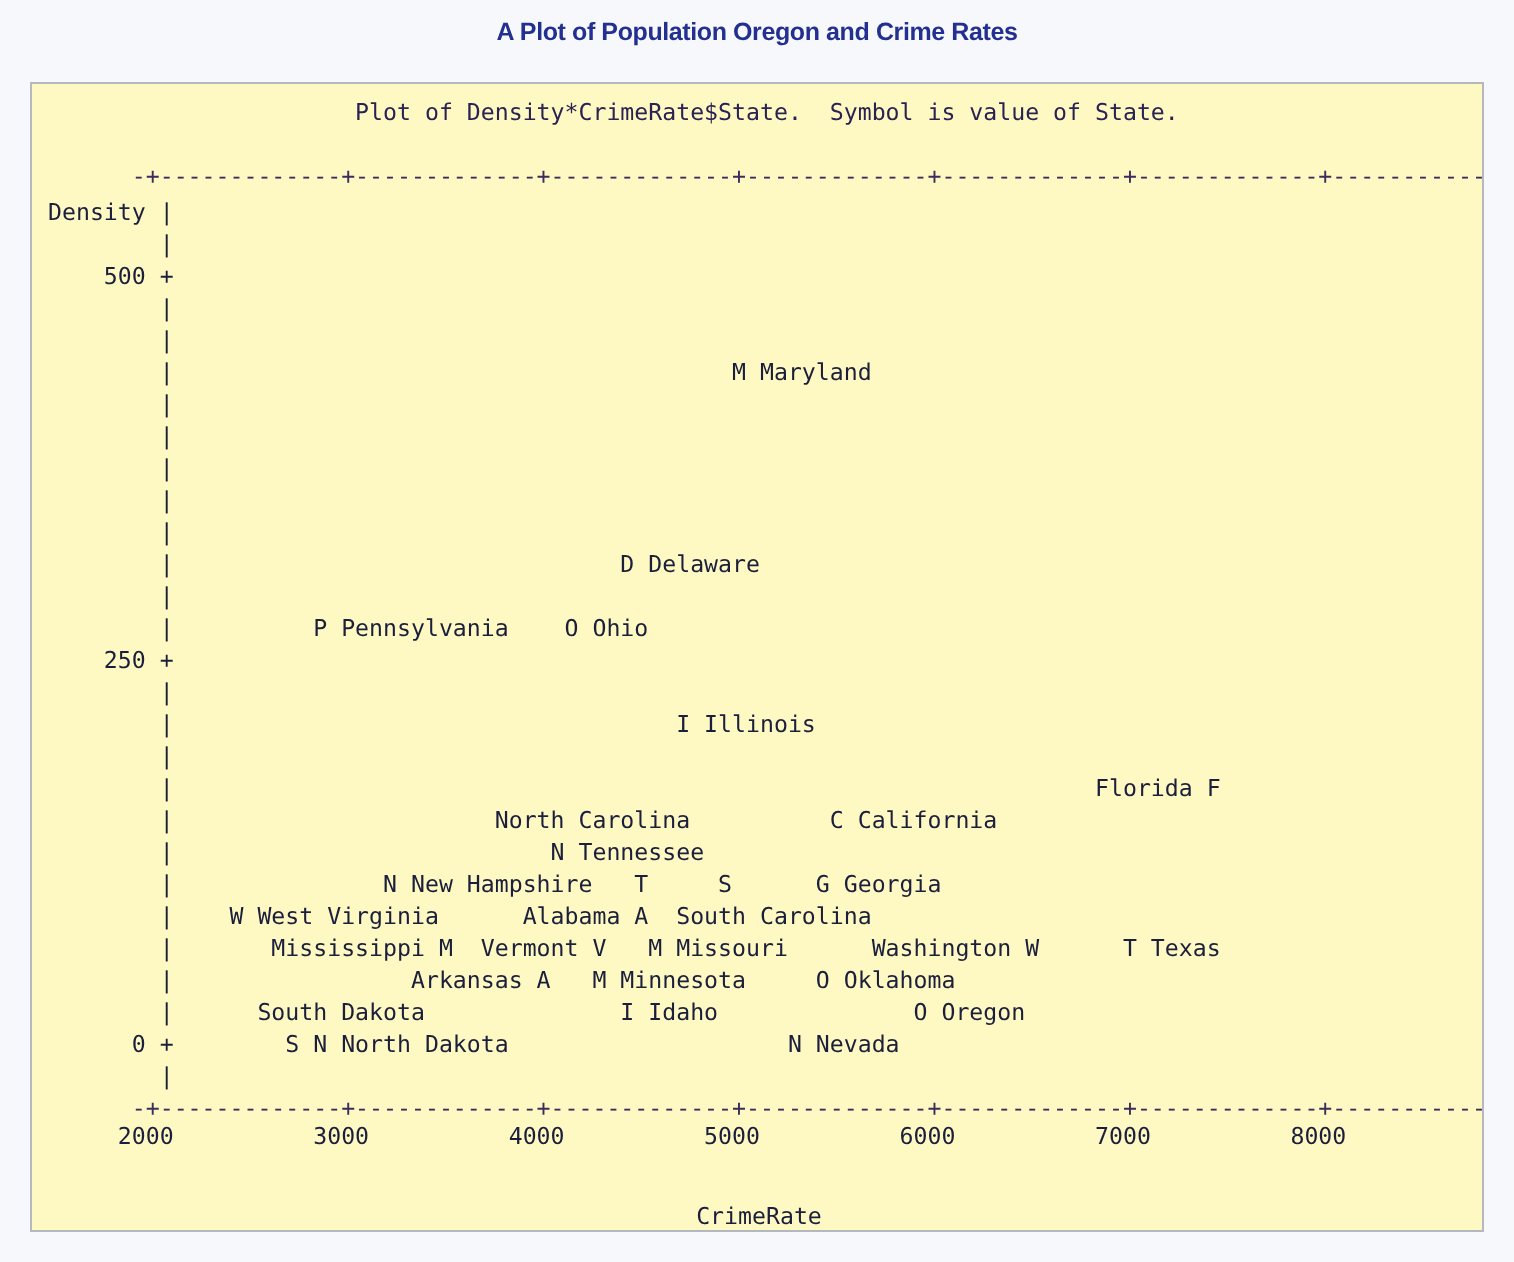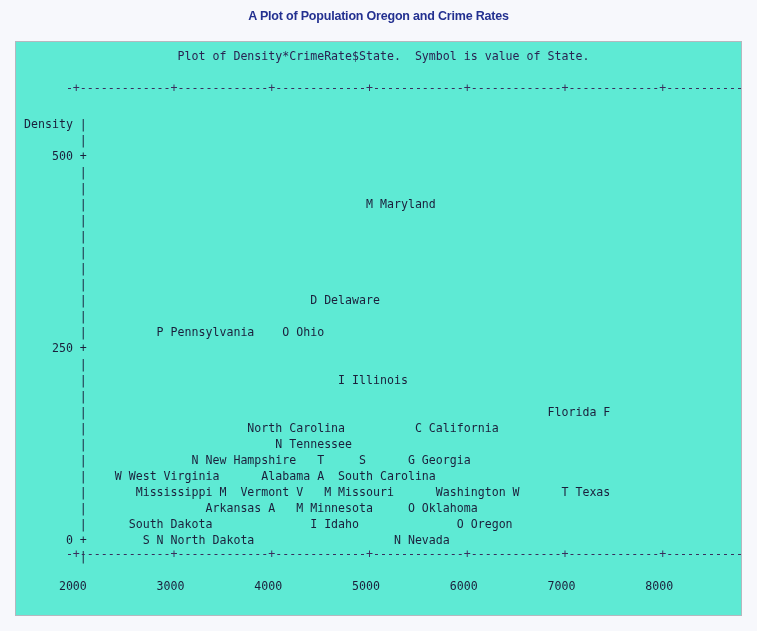--- a/index.html
+++ b/index.html
@@ -32,21 +32,21 @@
   }
 
   
   #plot-box {
     position: absolute;
     left: 15px;
     top: 41px;
     width: 727px;
     height: 575px;
     border: 1px solid #b4b8bf;
-    background: #5eead4;
+    background: #fef9c3;
     box-sizing: border-box;
     overflow: hidden;
   }
 
   
   #char-canvas {
     position: absolute;
     left: 0;
     top: 0;
     width: 727px;
@@ -61,21 +61,21 @@
   .crow {
     position: absolute;
     left: 0;
     height: 16px;
     line-height: 16px;
     white-space: pre;
     font-family: "DejaVu Sans Mono", "Liberation Mono", monospace;
     font-size: 11.6px;
   }
   .crow.axis-glyph { color: #3a2d5c; }
-  .crow.data-glyph { color: #1b1f3b; margin-top: 18px; }
+  .crow.data-glyph { color: #1b1f3b; }
   .crow.head-glyph { color: #2a2352; }
 </style>
 </head>
 <body>
 
 <div id="page-title">A Plot of Population Oregon and Crime Rates</div>
 
 <div id="plot-box">
   <div id="char-canvas"><div class="crow head-glyph" style="top: 6px; left: 8px;">                      Plot of Density*CrimeRate$State.  Symbol is value of State.</div><div class="crow axis-glyph" style="top: 38px; left: 8px;">      -+-------------+-------------+-------------+-------------+-------------+-------------+-------------+-</div><div class="crow data-glyph" style="top: 56px; left: 8px;">Density |</div><div class="crow data-glyph" style="top: 72px; left: 8px;">        |</div><div class="crow data-glyph" style="top: 88px; left: 8px;">    500 +</div><div class="crow data-glyph" style="top: 104px; left: 8px;">        |</div><div class="crow data-glyph" style="top: 120px; left: 8px;">        |</div><div class="crow data-glyph" style="top: 136px; left: 8px;">        |                                        M Maryland</div><div class="crow data-glyph" style="top: 152px; left: 8px;">        |</div><div class="crow data-glyph" style="top: 168px; left: 8px;">        |</div><div class="crow data-glyph" style="top: 184px; left: 8px;">        |</div><div class="crow data-glyph" style="top: 200px; left: 8px;">        |</div><div class="crow data-glyph" style="top: 216px; left: 8px;">        |</div><div class="crow data-glyph" style="top: 232px; left: 8px;">        |                                D Delaware</div><div class="crow data-glyph" style="top: 248px; left: 8px;">        |</div><div class="crow data-glyph" style="top: 264px; left: 8px;">        |          P Pennsylvania    O Ohio</div><div class="crow data-glyph" style="top: 280px; left: 8px;">    250 +</div><div class="crow data-glyph" style="top: 296px; left: 8px;">        |</div><div class="crow data-glyph" style="top: 312px; left: 8px;">        |                                    I Illinois</div><div class="crow data-glyph" style="top: 328px; left: 8px;">        |</div><div class="crow data-glyph" style="top: 344px; left: 8px;">        |                                                                  Florida F</div><div class="crow data-glyph" style="top: 360px; left: 8px;">        |                       North Carolina          C California</div><div class="crow data-glyph" style="top: 376px; left: 8px;">        |                           N Tennessee</div><div class="crow data-glyph" style="top: 392px; left: 8px;">        |               N New Hampshire   T     S      G Georgia</div><div class="crow data-glyph" style="top: 408px; left: 8px;">        |    W West Virginia      Alabama A  South Carolina</div><div class="crow data-glyph" style="top: 424px; left: 8px;">        |       Mississippi M  Vermont V   M Missouri      Washington W      T Texas</div><div class="crow data-glyph" style="top: 440px; left: 8px;">        |                 Arkansas A   M Minnesota     O Oklahoma</div><div class="crow data-glyph" style="top: 456px; left: 8px;">        |      South Dakota              I Idaho              O Oregon</div><div class="crow data-glyph" style="top: 472px; left: 8px;">      0 +        S N North Dakota                    N Nevada</div><div class="crow data-glyph" style="top: 488px; left: 8px;">        |</div><div class="crow axis-glyph" style="top: 504px; left: 8px;">      -+-------------+-------------+-------------+-------------+-------------+-------------+-------------+-</div><div class="crow data-glyph" style="top: 518px; left: 8px;">     2000          3000          4000          5000          6000          7000          8000          9000</div><div class="crow data-glyph" style="top: 558px; left: 0px; width: 727px; text-align: center;">CrimeRate</div></div>
 </div>

